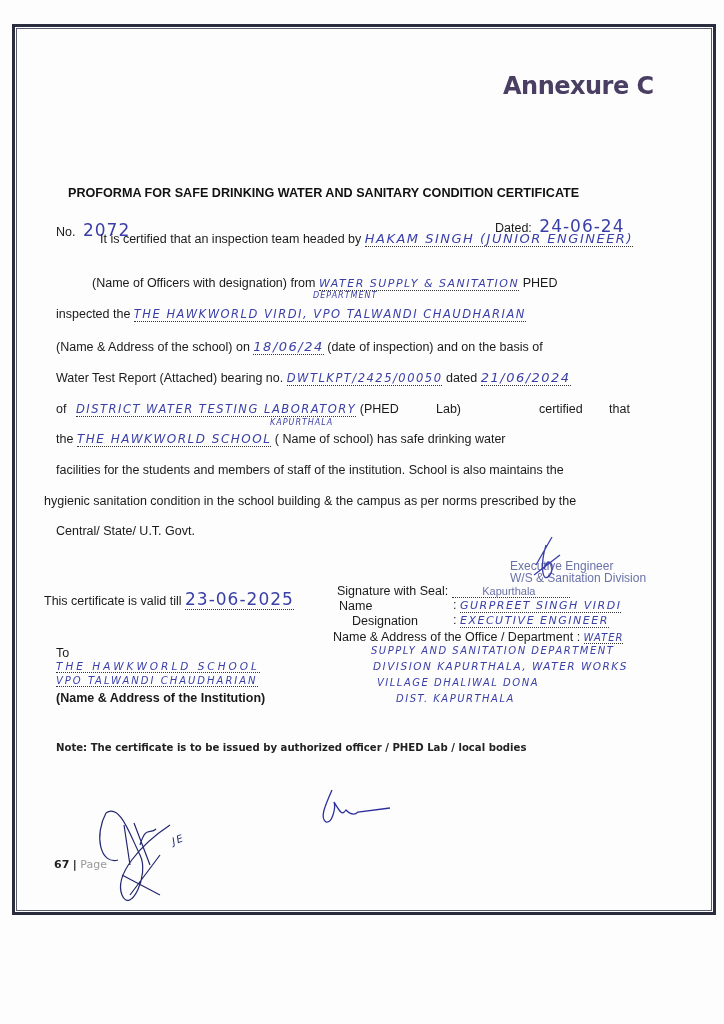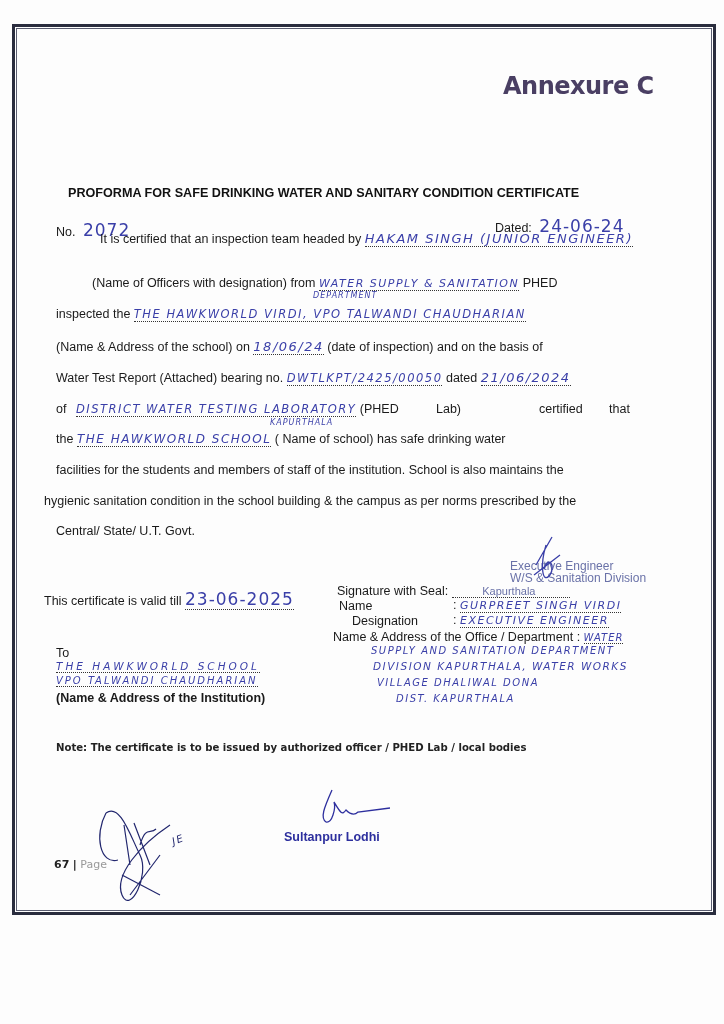--- a/index.html
+++ b/index.html
@@ -133,21 +133,20 @@
 <div class="abs hw dots" style="left:56px; top:660px; font-size:10.5px; letter-spacing:3px;">THE HAWKWORLD SCHOOL</div>
 <div class="abs hw dots" style="left:56px; top:675px; font-size:10px; letter-spacing:2px;">VPO TALWANDI CHAUDHARIAN</div>
 <div class="abs p bold" style="left:56px; top:691px;">(Name &amp; Address of the Institution)</div>
 
 <div class="abs note">Note: The certificate is to be issued by authorized officer / PHED Lab / local bodies</div>
 
 <svg class="sig" style="left:310px; top:788px;" width="90" height="40">
   <path d="M22 2 C14 20 10 30 16 34 C22 36 26 20 24 14 C30 24 32 28 36 22 C40 26 44 28 48 24 L80 20" stroke="#2d2f9e" stroke-width="1.3" fill="none"></path>
 </svg>
 <div class="abs sde" style="left:284px; top:829px;">
-  <div class="bold">Sultanpur Lodhi</div>
 </div>
 
 <div class="abs page">
   <span class="num">67</span>
   <span class="num">|</span>
   <span class="pg">Page</span>
 </div>
 
 <svg class="sig" style="left:100px; top:805px;" width="90" height="110">
   <path d="M6 8 C20 -2 30 30 40 50 C50 70 30 110 22 90 C14 70 40 40 70 20 M24 20 L30 60 M34 18 L50 60 M40 40 C46 20 50 30 56 24 M60 50 L30 90 M22 70 L60 90" stroke="#22276e" stroke-width="1.2" fill="none"></path>

